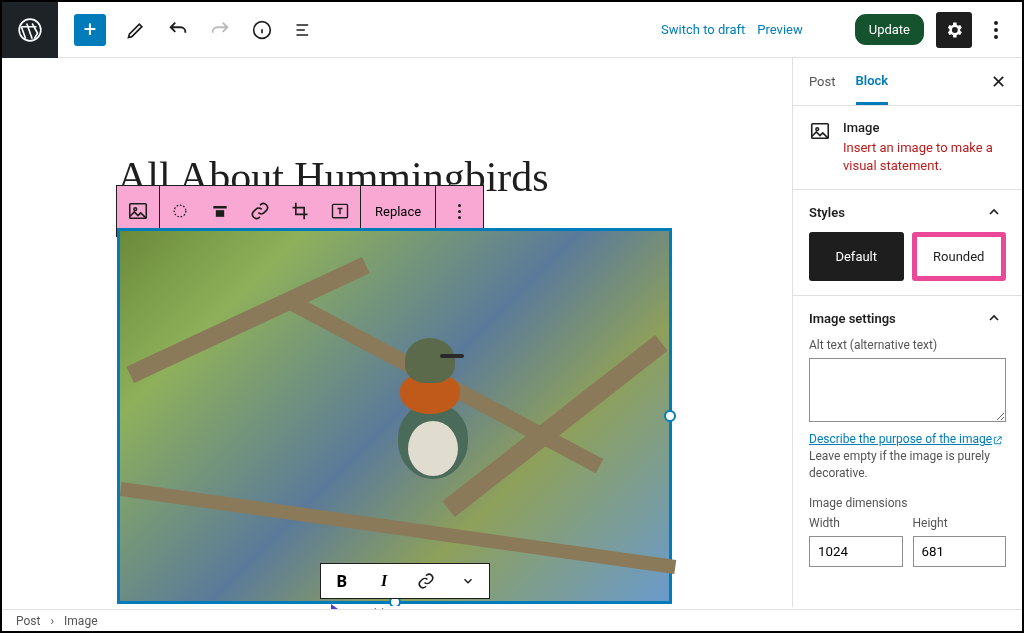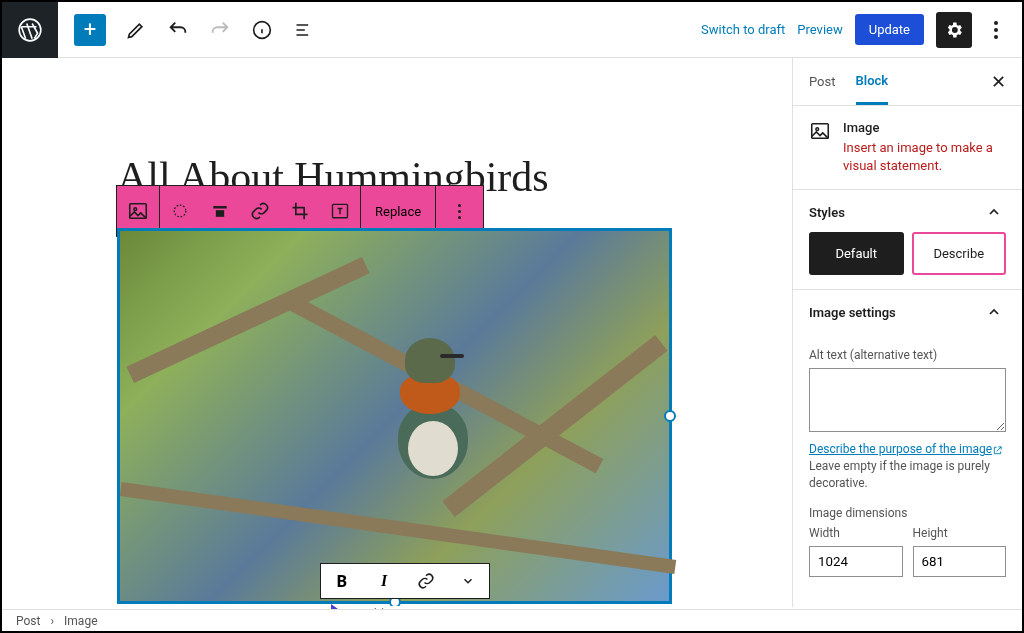--- a/index.html
+++ b/index.html
@@ -7,21 +7,21 @@
 
 
 .topbar { height:56px; display:flex; align-items:center; border-bottom:1px solid #e0e0e0; }
 .wp-logo { width:56px; height:56px; background:#1d2327; display:flex; align-items:center; justify-content:center; color:#fff; }
 .add-block { width:32px; height:32px; background:#007cba; color:#fff; border-radius:3px; display:flex; align-items:center; justify-content:center; margin-left:16px; font-size:22px; cursor:pointer; }
 .top-icons { display:flex; align-items:center; gap:6px; margin-left:12px; }
 .ticon { width:36px; height:36px; display:flex; align-items:center; justify-content:center; color:#1e1e1e; cursor:pointer; border-radius:2px; }
 .ticon.disabled { color:#bbb; }
 .top-right { margin-left:auto; display:flex; align-items:center; gap:12px; padding-right:14px; }
 .link { color:#007cba; font-size:13px; cursor:pointer; }
-.btn-primary { background:#1d4ed8; color:#fff; padding:8px 14px; border-radius:3px; font-size:13px; cursor:pointer; border:none; }
+.btn-primary { background:#14532d; color:#fff; padding:8px 14px; border-radius:11px; font-size:13px; cursor:pointer; border:none;margin-left:40px; }
 .btn-dark { width:36px; height:36px; background:#1e1e1e; color:#fff; border-radius:3px; display:flex; align-items:center; justify-content:center; cursor:pointer; }
 .dots3 { width:24px; display:flex; flex-direction:column; align-items:center; gap:3px; cursor:pointer; }
 .dots3 span { width:4px; height:4px; background:#1e1e1e; border-radius:50%; }
 
 
 .workspace { display:flex; height:calc(100% - 56px - 24px); }
 .canvas { flex:1; position:relative; overflow:visible; }
 .side { width:230px; border-left:1px solid #e0e0e0; overflow-y:auto; font-size:13px; color:#1e1e1e; }
 
 
@@ -37,21 +37,21 @@
 .bird .head { position:absolute; left:25px; top:12px; width:50px; height:45px; background:#5a6a4a; border-radius:50% 50% 40% 40%; }
 .bird .throat { position:absolute; left:20px; top:48px; width:60px; height:40px; background:#c05a1a; border-radius:40% 40% 50% 50%; }
 .bird .body { position:absolute; left:18px; top:78px; width:70px; height:75px; background:#4a6a5a; border-radius:45% 45% 50% 50%; }
 .bird .belly { position:absolute; left:28px; top:95px; width:50px; height:55px; background:#e0dcd0; border-radius:50%; }
 .bird .beak { position:absolute; left:60px; top:28px; width:24px; height:4px; background:#2a2a2a; border-radius:2px; }
 .handle { position:absolute; width:12px; height:12px; border:2px solid #007cba; border-radius:50%; background:#fff; }
 .handle.right { right:-7px; top:50%; margin-top:-6px; }
 .handle.bottom { left:50%; bottom:-7px; margin-left:-6px; }
 
 
-.block-toolbar { position:absolute; left:114px; top:127px; display:flex; background:#ec4899; border:1px solid #1e1e1e; height:52px; }
+.block-toolbar { position:absolute; left:114px; top:127px; display:flex; background:#f9a8d4; border:1px solid #1e1e1e; height:52px; }
 .block-toolbar .sep { width:1px; background:#1e1e1e; }
 .block-toolbar .cell { padding:0 10px; display:flex; align-items:center; cursor:pointer; }
 .block-toolbar .grp { display:flex; align-items:center; }
 .block-toolbar .replace { padding:0 14px; font-size:13px; }
 .dots3b { display:flex; flex-direction:column; gap:3px; padding:0 12px; cursor:pointer; }
 .dots3b span{ width:3px;height:3px;background:#1e1e1e;border-radius:50%; }
 
 
 .caption-bar { position:absolute; left:317px; bottom:2px; display:flex; background:#fff; border:1px solid #1e1e1e; }
 .caption-bar .c { width:42px; height:34px; display:flex; align-items:center; justify-content:center; cursor:pointer; font-weight:600; }
@@ -64,21 +64,21 @@
 
 .side-tabs { display:flex; align-items:center; border-bottom:1px solid #e0e0e0; padding:0 16px; height:48px; gap:20px; }
 .side-tabs .tab { font-size:13px; color:#555; cursor:pointer; height:100%; display:flex; align-items:center; }
 .side-tabs .tab.active { color:#007cba; font-weight:600; border-bottom:3px solid #007cba; }
 .side-tabs .close { margin-left:auto; font-size:18px; cursor:pointer; }
 .side-section { padding:14px 16px; border-bottom:1px solid #e0e0e0; }
 .side-row { display:flex; justify-content:space-between; align-items:flex-end; }
 .side-title { font-weight:600; }
 .side-desc { color:#b91c1c; margin-top:4px; line-height:1.4; }
 .styles-row { display:flex; gap:8px; margin-top:12px; }
-.pill { flex:1; text-align:center; padding:12px 0; border:2px solid #ec4899; border-radius:3px; cursor:pointer; }
+.pill { flex:1; text-align:center; padding:12px 0; border:5px solid #ec4899; border-radius:3px; cursor:pointer; }
 .pill.dark { background:#1e1e1e; color:#fff; border-color:#1e1e1e; }
 .side-label { font-size:12px; color:#555; margin-bottom:6px; }
 .side textarea { width:100%; height:64px; border:1px solid #8e8e8e; resize:both; }
 .help { font-size:12px; color:#555; margin-top:6px; line-height:1.4; }
 .help a { color:#007cba; text-decoration:underline; }
 .side select { width:100%; padding:7px 8px; border:1px solid #8e8e8e; background:#fff; }
 .dim-row { display:flex; gap:10px; margin-top:1px; }
 .dim { flex:1; }
 .dim input { width:100%; padding:7px 8px; border:1px solid #8e8e8e; }
 
@@ -262,34 +262,34 @@
       <div class="side-row">
         <div class="side-title">Styles</div>
         <div class="chev">
             <svg width="16" height="16" viewBox="0 0 24 24" fill="none" stroke="#1e1e1e" stroke-width="2.5">
               <path d="M6 15l6-6 6 6"></path>
             </svg>
           </div>
       </div>
       <div class="styles-row">
         <div class="pill dark">Default</div>
-        <div class="pill">Describe</div>
+        <div class="pill">Rounded</div>
       </div>
     </div>
 
     <div class="side-section" style="border-bottom:none;">
       <div class="side-row">
         <div class="side-title">Image settings</div>
         <div class="chev">
             <svg width="16" height="16" viewBox="0 0 24 24" fill="none" stroke="#1e1e1e" stroke-width="2.5">
               <path d="M6 15l6-6 6 6"></path>
             </svg>
           </div>
       </div>
-      <div style="margin-top:28px;">
+      <div style="margin-top:12px;">
         <div class="side-label">Alt text (alternative text)</div>
         <textarea style=""></textarea>
         <div class="help"><a>Describe the purpose of the image</a><svg style="display:inline;vertical-align:middle;" width="11" height="11" viewBox="0 0 24 24" fill="none" stroke="#007cba" stroke-width="2">
               <path d="M14 4h6v6M20 4L10 14M19 14v5H5V5h5"></path>
             </svg> <span>Leave empty if the image is purely decorative.</span></div>
       </div>
       <div style="margin-top:14px;">
         <div class="side-label">Image dimensions</div>
         <div class="dim-row">
           <div class="dim">

